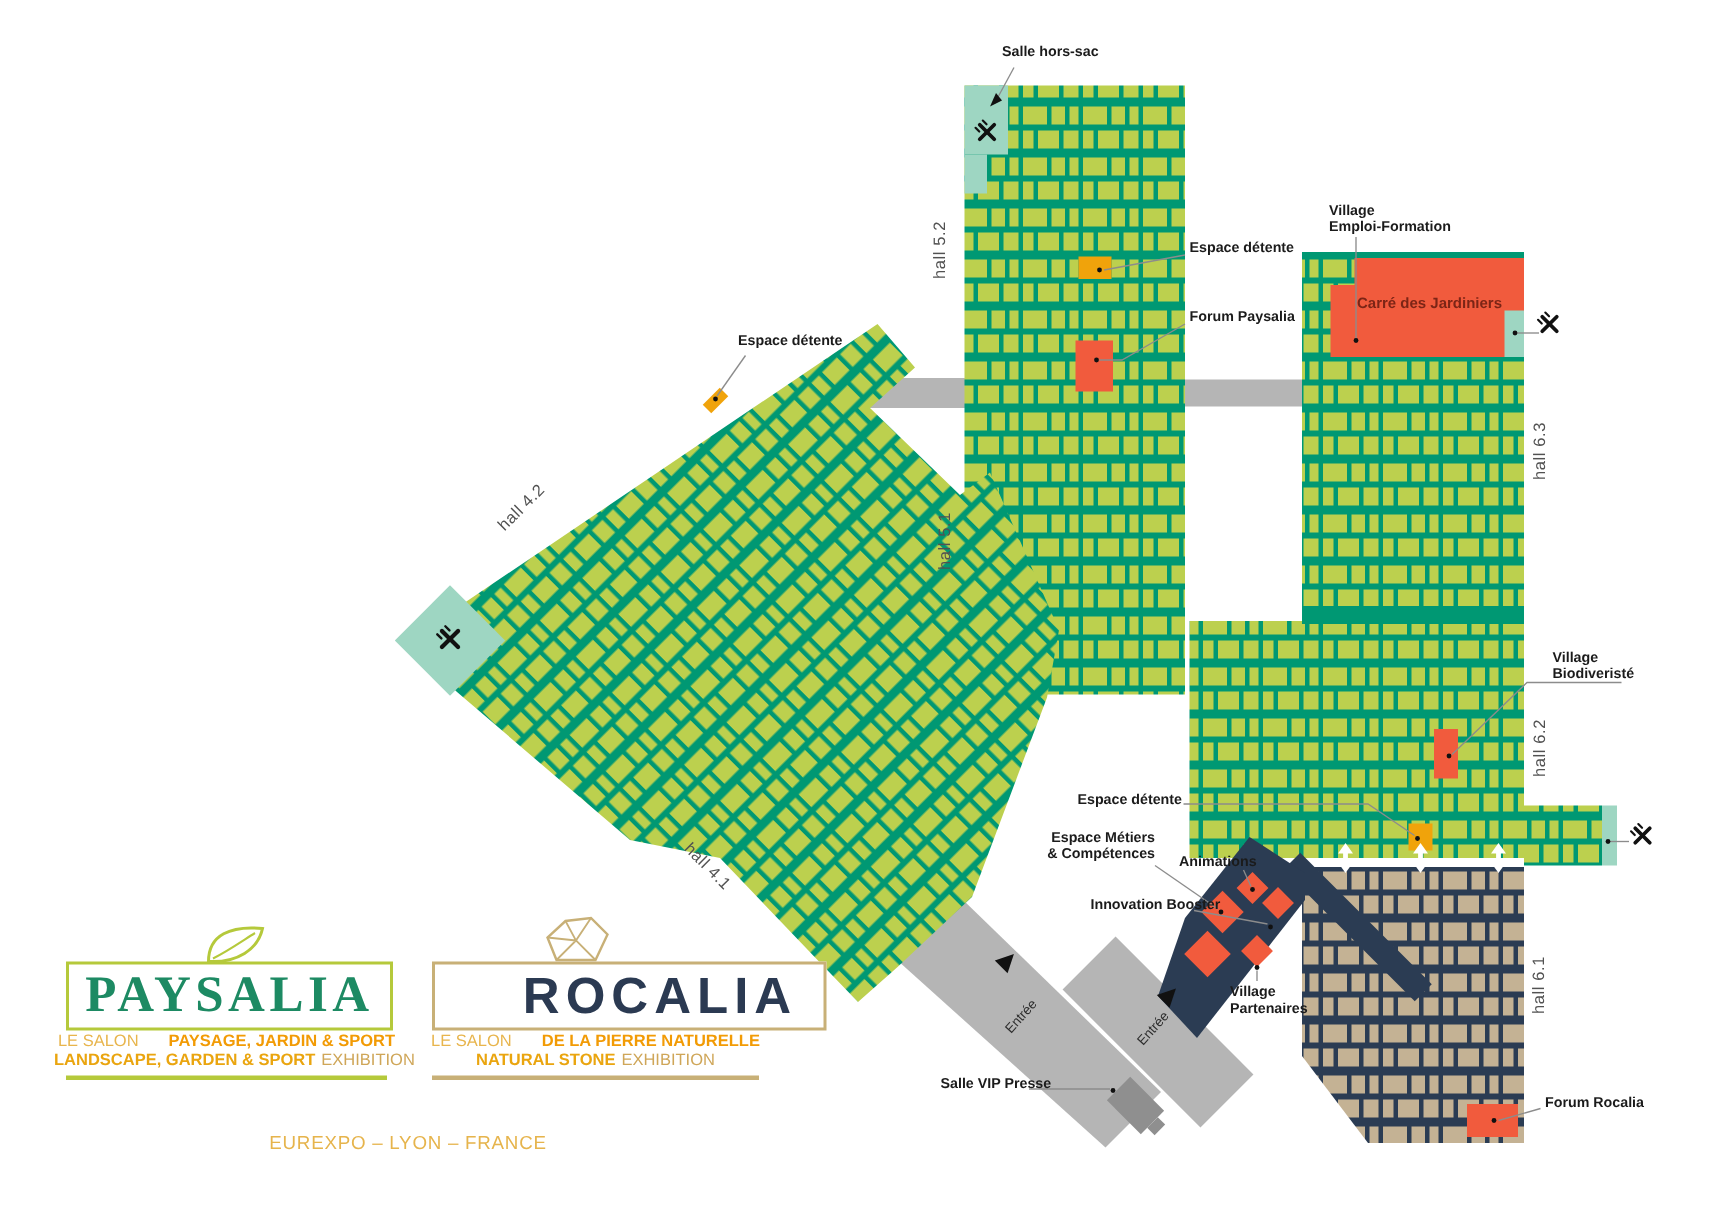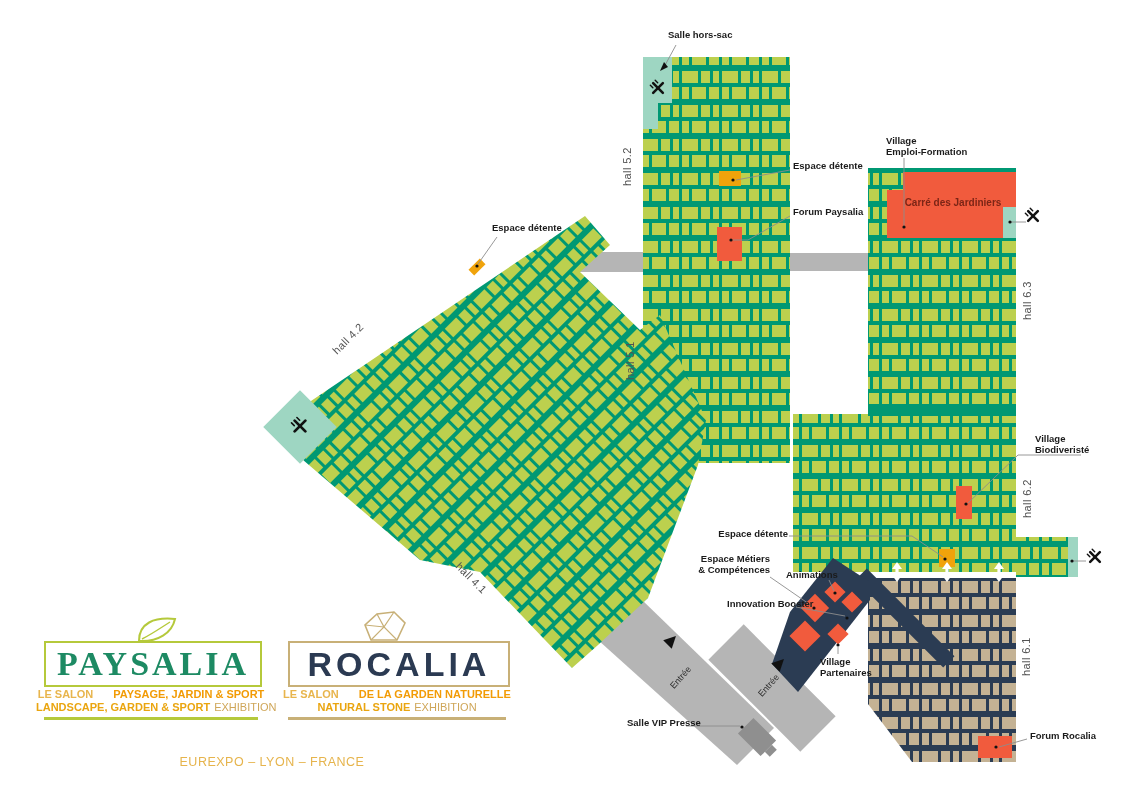--- a/index.html
+++ b/index.html
@@ -15,28 +15,28 @@
   .rot-45{transform:rotate(-45deg);}
   .rot45{transform:rotate(45deg);}
   .entree-lbl{position:absolute;z-index:3;font:400 9px/10px "Liberation Sans",sans-serif;
        color:#2e2e2e;transform-origin:0 0;transform:rotate(-48deg);white-space:nowrap;}
   .carre-lbl{position:absolute;z-index:3;font:700 10px/11px "Liberation Sans",sans-serif;
        color:#7c2516;text-align:center;white-space:nowrap;}
   
   .logo-box{position:absolute;z-index:2;border:2px solid;display:flex;
        align-items:center;justify-content:center;background:#fff;}
   .logo-paysalia{left:44px;top:641px;width:214px;height:42px;border-color:#b5c93b;font-family:Liberation Serif, serif;}
-  .logo-rocalia{left:288px;top:641px;width:218px;height:42px;border-color:#c8b077;}
+  .logo-rocalia{left:288px;top:641px;width:218px;height:42px;border-color:#c8b077;padding-left:41px;}
   .logo-word{font-weight:700;font-size:34px;letter-spacing:3px;}
   .logo-paysalia .logo-word{color:#1d8a63;}
   .logo-rocalia .logo-word{color:#2b3a52;letter-spacing:4px;}
   .logo-glyph{position:absolute;z-index:4;}
   .tagline{position:absolute;z-index:2;width:230px;text-align:center;
        font-size:11px;line-height:13px;white-space:nowrap;}
-  .tl-light{color:#e8b54d;font-weight:700;margin-right:20px;}
+  .tl-light{color:#e8b54d;font-weight:400;margin-right:20px;}
   .tl-bold{color:#f29b05;font-weight:700;}
   .tl-bold2{color:#eaa50f;font-weight:700;margin-right:4px;text-align:right;}
   .tl-light2{color:#cfa658;font-weight:400;}
   .rule{position:absolute;z-index:2;height:3px;}
   .dates{position:absolute;z-index:2;left:142px;top:738px;width:260px;text-align:center;
        font-weight:700;font-size:13.5px;color:#f2a007;letter-spacing:.5px;}
   .venue{position:absolute;z-index:2;left:142px;top:755px;width:260px;text-align:center;
        font-weight:400;font-size:12.5px;color:#e6b44c;letter-spacing:.5px;}
 </style>
 </head>
@@ -280,21 +280,21 @@
 <div class="rule" style="left:44px;top:717px;width:214px;background:#b5c93b"></div>
 
 <div class="logo-box logo-rocalia">
   <span class="logo-word">ROCALIA</span>
 </div>
 <svg class="logo-glyph" style="left:362px;top:610px" width="46" height="34" viewBox="0 0 46 34">
   <polygon points="9,30 3,15 15,4 32,2 43,13 35,30" fill="#fff" stroke="#c8b077" stroke-width="1.6"></polygon>
   <path d="M15,4 L22,17 L9,30 M32,2 L22,17 L35,30 M3,15 L22,17" fill="none" stroke="#c8b077" stroke-width="1.2"></path>
 </svg>
 <div class="tagline" style="left:282px;top:688px">
-  <span class="tl-light">LE SALON</span><span class="tl-bold">DE LA GARDEN NATURELLE</span>
+  <span class="tl-light">LE SALON</span><span class="tl-bold">DE LA PIERRE NATURELLE</span>
 </div>
 <div class="tagline" style="left:282px;top:701px">
   <span class="tl-bold2">NATURAL STONE</span><span class="tl-light2">EXHIBITION</span>
 </div>
 <div class="rule" style="left:288px;top:717px;width:218px;background:#c8b077"></div>
 
 <div class="venue">EUREXPO – LYON – FRANCE</div>
 
 </div>
 

